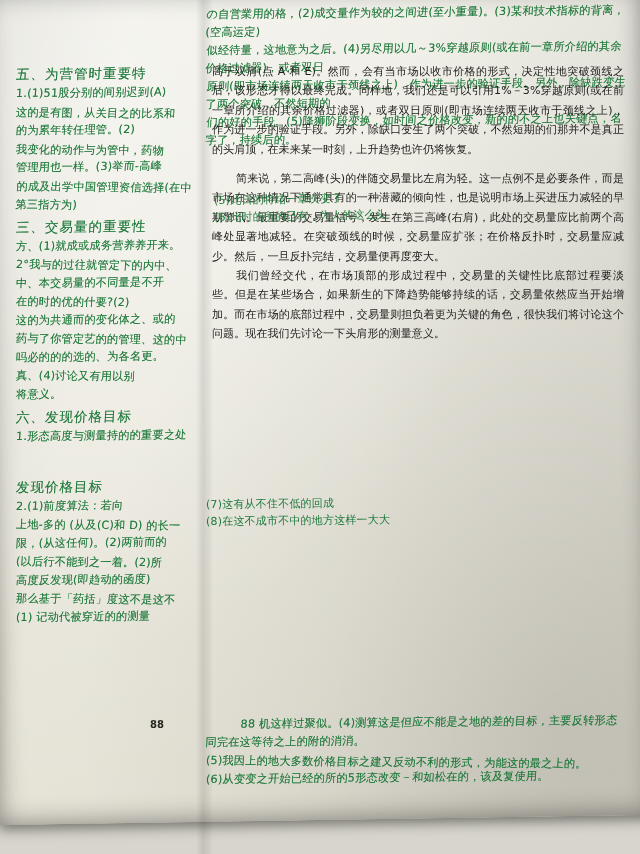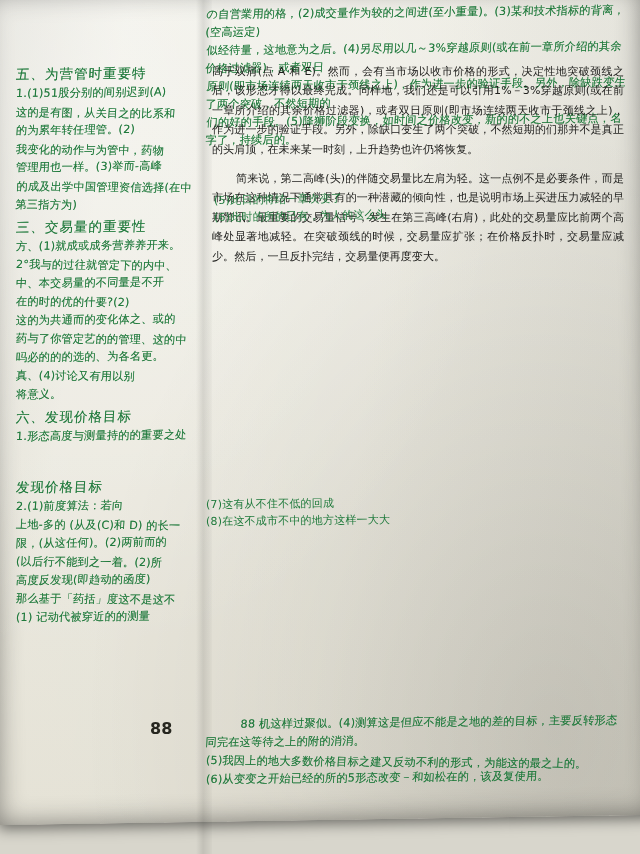--- a/index.html
+++ b/index.html
@@ -119,21 +119,21 @@
     line-height: 16px;
     letter-spacing: 0.2px;
     white-space: nowrap;
     transform-origin: left center;
   }
 
   .pagenum {
     position: absolute;
     left: 150px;
     top: 719px;
-    font-size: 16px;
+    font-size: 10px;
     color: #26261f;
     font-weight: bold;
   }
 </style>
 </head>
 <body>
 
 <div id="page">
   <div id="paper"></div>
   <div id="gutter"></div>
@@ -179,20 +179,21 @@
     <p class="slant2">(以后行不能到之一着。(2)所</p>
     <p class="slant">高度反发现(即趋动的函度)</p>
     <p class="slant2">那么基于「药括」度这不是这不</p>
     <p class="slant">(1) 记动代被穿近的的测量</p>
   </div>
 
   <div class="col printed" id="col-right">
     <p class="noind">高于双肩(点 A 和 E)。然而，会有当市场以收市价格的形式，决定性地突破颈线之后，该形态才得以最终完成。同样地，我们还是可以引用1%－3%穿越原则(或在前一章所介绍的其余价格过滤器)，或者双日原则(即市场连续两天收市于颈线之上)，作为进一步的验证手段。另外，除缺口变生了两个突破，不然短期的们那并不是真正的头肩顶，在未来某一时刻，上升趋势也许仍将恢复。</p>
     <span class="gap"></span>
     <p>简来说，第二高峰(头)的伴随交易量比左肩为轻。这一点例不是必要条件，而是市场在这种情况下通常具有的一种潜藏的倾向性，也是说明市场上买进压力减轻的早期警讯。最重要的交易量信号，发生在第三高峰(右肩)，此处的交易量应比前两个高峰处显著地减轻。在突破颈线的时候，交易量应扩张；在价格反扑时，交易量应减少。然后，一旦反扑完结，交易量便再度变大。</p>
+    <p>我们曾经交代，在市场顶部的形成过程中，交易量的关键性比底部过程要淡些。但是在某些场合，如果新生的下降趋势能够持续的话，交易量依然应当开始增加。而在市场的底部过程中，交易量则担负着更为关键的角色，很快我们将讨论这个问题。现在我们先讨论一下头肩形的测量意义。</p>
     <span class="gap"></span>
   </div>
 
   <div class="overlay" style="left:214px; top:193px; transform:rotate(-1deg);">(5)此日的将结一章次变了</div>
   <div class="overlay" style="left:214px; top:210px; transform:rotate(-1deg);">(6)此时的所的已有，为人的这么头</div>
   <div class="overlay" style="left:206px; top:497px; transform:rotate(-0.6deg);">(7)这有从不住不低的回成</div>
   <div class="overlay" style="left:206px; top:514px; transform:rotate(-0.6deg);">(8)在这不成市不中的地方这样一大大</div>
 
   <div class="pagenum">88</div>
 

